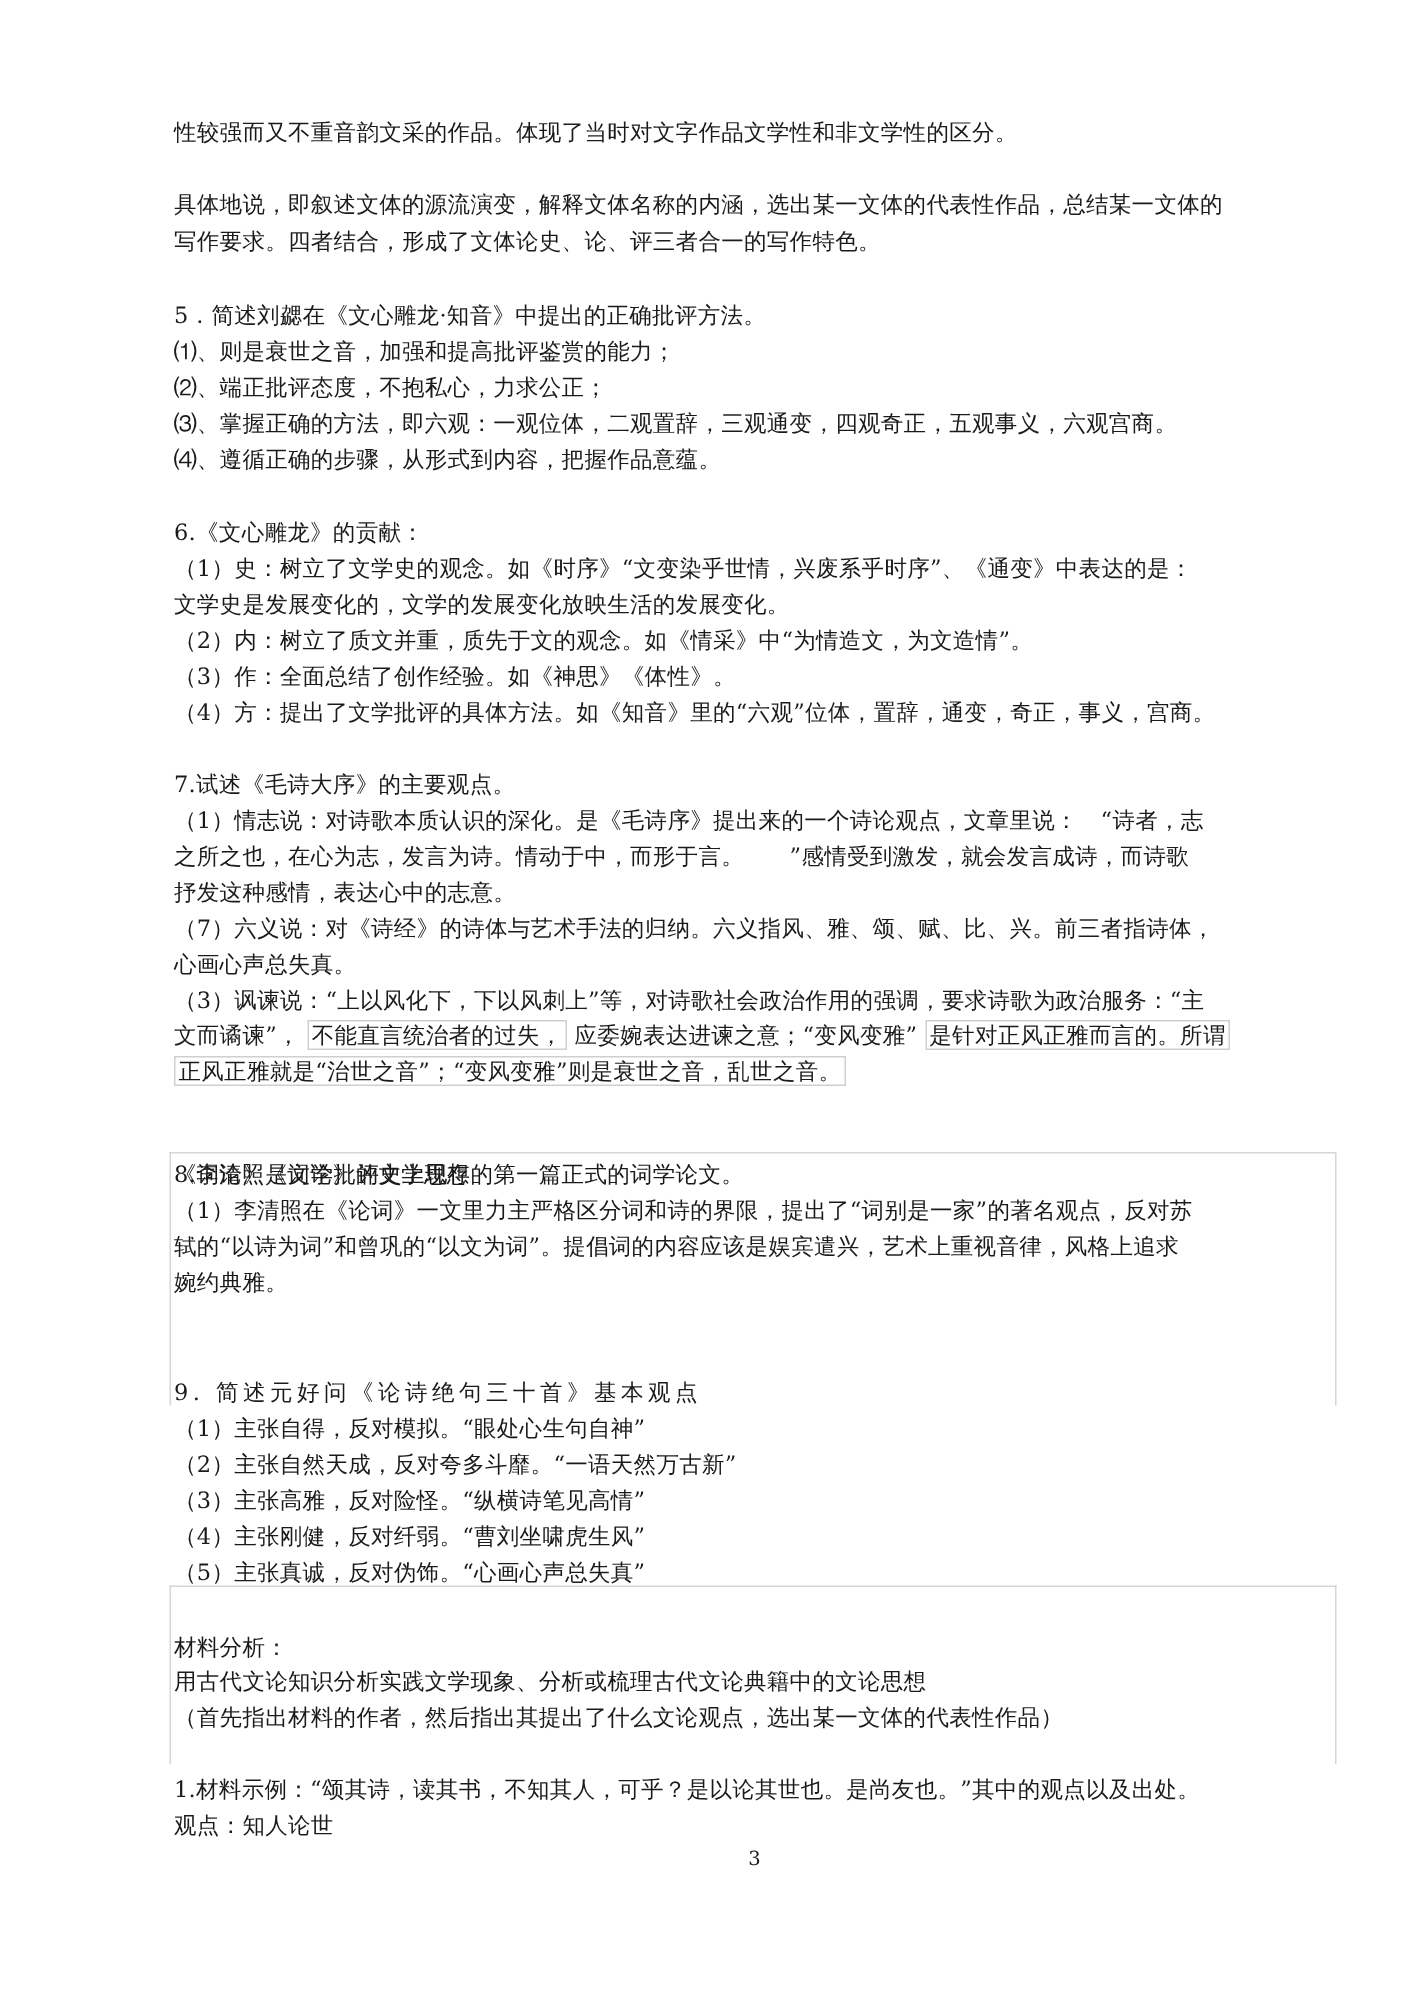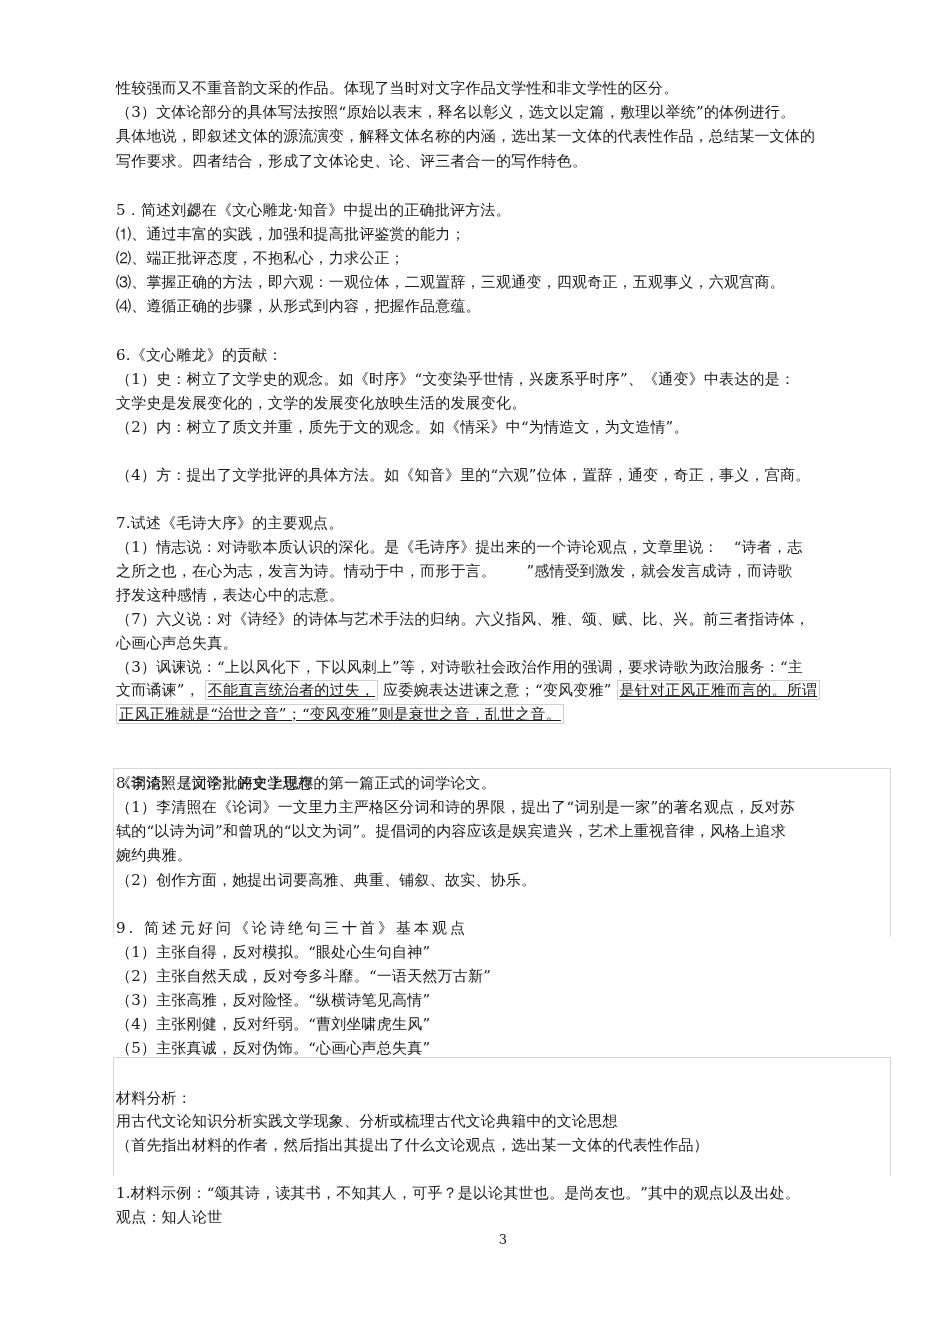--- a/index.html
+++ b/index.html
@@ -2,43 +2,43 @@
 <html><head>
 <meta charset="utf-8">
 <style>
   html, body { margin:0; padding:0; background:#ffffff; }
   body { width:950px; height:1344px; position:relative; overflow:hidden;
          font-family:"DejaVu Serif","Liberation Serif",serif; color:#1a1a1a; }
   .page { position:absolute; left:0; top:0; width:950px; height:1344px;margin-left:28px; }
   .line { position:absolute; left:88px; font-size:15px; line-height:24px; white-space:nowrap; letter-spacing:0.2px; }
   .box { position:absolute; border:1px solid #d6d6d6; }
   .box.nobottom { border-bottom:none; }
-  .inline-box { border:1px solid #cfcfcf; padding:0 2px;text-decoration:underline; }
+  .inline-box { border:1px solid #cfcfcf; padding:0 2px; }
   .pagenum { position:absolute; left:0; width:950px; top:1232px; text-align:center; font-size:13px; }
 </style>
 </head>
 <body>
 
 <div class="page">
 
   <div class="line" style="top:76px">性较强而又不重音韵文采的作品。体现了当时对文字作品文学性和非文学性的区分。</div>
-  <div class="line" style="top:100px">（3）文体论部分的具体写法按照“原始以表末，释名以彰义，选文以定篇，敷理以举统”的体例进行。</div>
   <div class="line" style="top:124px">具体地说，即叙述文体的源流演变，解释文体名称的内涵，选出某一文体的代表性作品，总结某一文体的</div>
   <div class="line" style="top:149px">写作要求。四者结合，形成了文体论史、论、评三者合一的写作特色。</div>
 
   <div class="line" style="top:198px">5．简述刘勰在《文心雕龙·知音》中提出的正确批评方法。</div>
-  <div class="line" style="top:222px">⑴、通过丰富的实践，加强和提高批评鉴赏的能力；</div>
+  <div class="line" style="top:222px">⑴、则是衰世之音，加强和提高批评鉴赏的能力；</div>
   <div class="line" style="top:270px">⑶、掌握正确的方法，即六观：一观位体，二观置辞，三观通变，四观奇正，五观事义，六观宫商。</div>
   <div class="line" style="top:246px">⑵、端正批评态度，不抱私心，力求公正；</div>
   <div class="line" style="top:294px">⑷、遵循正确的步骤，从形式到内容，把握作品意蕴。</div>
 
   <div class="line" style="top:343px">6.《文心雕龙》的贡献：</div>
   <div class="line" style="top:367px">（1）史：树立了文学史的观念。如《时序》“文变染乎世情，兴废系乎时序”、《通变》中表达的是：</div>
   <div class="line" style="top:391px">文学史是发展变化的，文学的发展变化放映生活的发展变化。</div>
   <div class="line" style="top:415px">（2）内：树立了质文并重，质先于文的观念。如《情采》中“为情造文，为文造情”。</div>
+  <div class="line" style="top:439px">（3）作：全面总结了创作经验。如《神思》《体性》。</div>
   <div class="line" style="top:463px">（4）方：提出了文学批评的具体方法。如《知音》里的“六观”位体，置辞，通变，奇正，事义，宫商。</div>
 
   <div class="line" style="top:511px">7.试述《毛诗大序》的主要观点。</div>
   <div class="line" style="top:535px">（1）情志说：对诗歌本质认识的深化。是《毛诗序》提出来的一个诗论观点，文章里说：　“诗者，志</div>
   <div class="line" style="top:559px">之所之也，在心为志，发言为诗。情动于中，而形于言。　　”感情受到激发，就会发言成诗，而诗歌</div>
   <div class="line" style="top:583px">抒发这种感情，表达心中的志意。</div>
   <div class="line" style="top:607px">（7）六义说：对《诗经》的诗体与艺术手法的归纳。六义指风、雅、颂、赋、比、兴。前三者指诗体，</div>
   <div class="line" style="top:631px">心画心声总失真。</div>
   <div class="line" style="top:655px">（3）讽谏说：“上以风化下，下以风刺上”等，对诗歌社会政治作用的强调，要求诗歌为政治服务：“主</div>
   <div class="line" style="top:678px">
@@ -50,21 +50,20 @@
   <div class="line" style="top:702px">
     <span class="inline-box">正风正雅就是“治世之音”；“变风变雅”则是衰世之音，乱世之音。</span>
   </div>
 
   <div class="line" style="top:771px">8.李清照《词论》的文学思想</div>
   <div class="box nobottom" style="left:85px; top:768px; width:776px; height:168px;"></div>
   <div class="line" style="top:771px">《词论》是文学批评史上现存的第一篇正式的词学论文。</div>
   <div class="line" style="top:795px">（1）李清照在《论词》一文里力主严格区分词和诗的界限，提出了“词别是一家”的著名观点，反对苏</div>
   <div class="line" style="top:819px">轼的“以诗为词”和曾巩的“以文为词”。提倡词的内容应该是娱宾遣兴，艺术上重视音律，风格上追求</div>
   <div class="line" style="top:843px">婉约典雅。</div>
-  <div class="line" style="top:868px">（2）创作方面，她提出词要高雅、典重、铺叙、故实、协乐。</div>
 
   <div class="line" style="top:916px; letter-spacing:3px">9. 简述元好问《论诗绝句三十首》基本观点</div>
   <div class="line" style="top:940px">（1）主张自得，反对模拟。“眼处心生句自神”</div>
   <div class="line" style="top:964px">（2）主张自然天成，反对夸多斗靡。“一语天然万古新”</div>
   <div class="line" style="top:988px">（3）主张高雅，反对险怪。“纵横诗笔见高情”</div>
   <div class="line" style="top:1012px">（4）主张刚健，反对纤弱。“曹刘坐啸虎生风”</div>
   <div class="line" style="top:1036px">（5）主张真诚，反对伪饰。“心画心声总失真”</div>
 
   <div class="box nobottom" style="left:85px; top:1057px; width:776px; height:118px;"></div>
   <div class="line" style="top:1086px">材料分析：</div>

